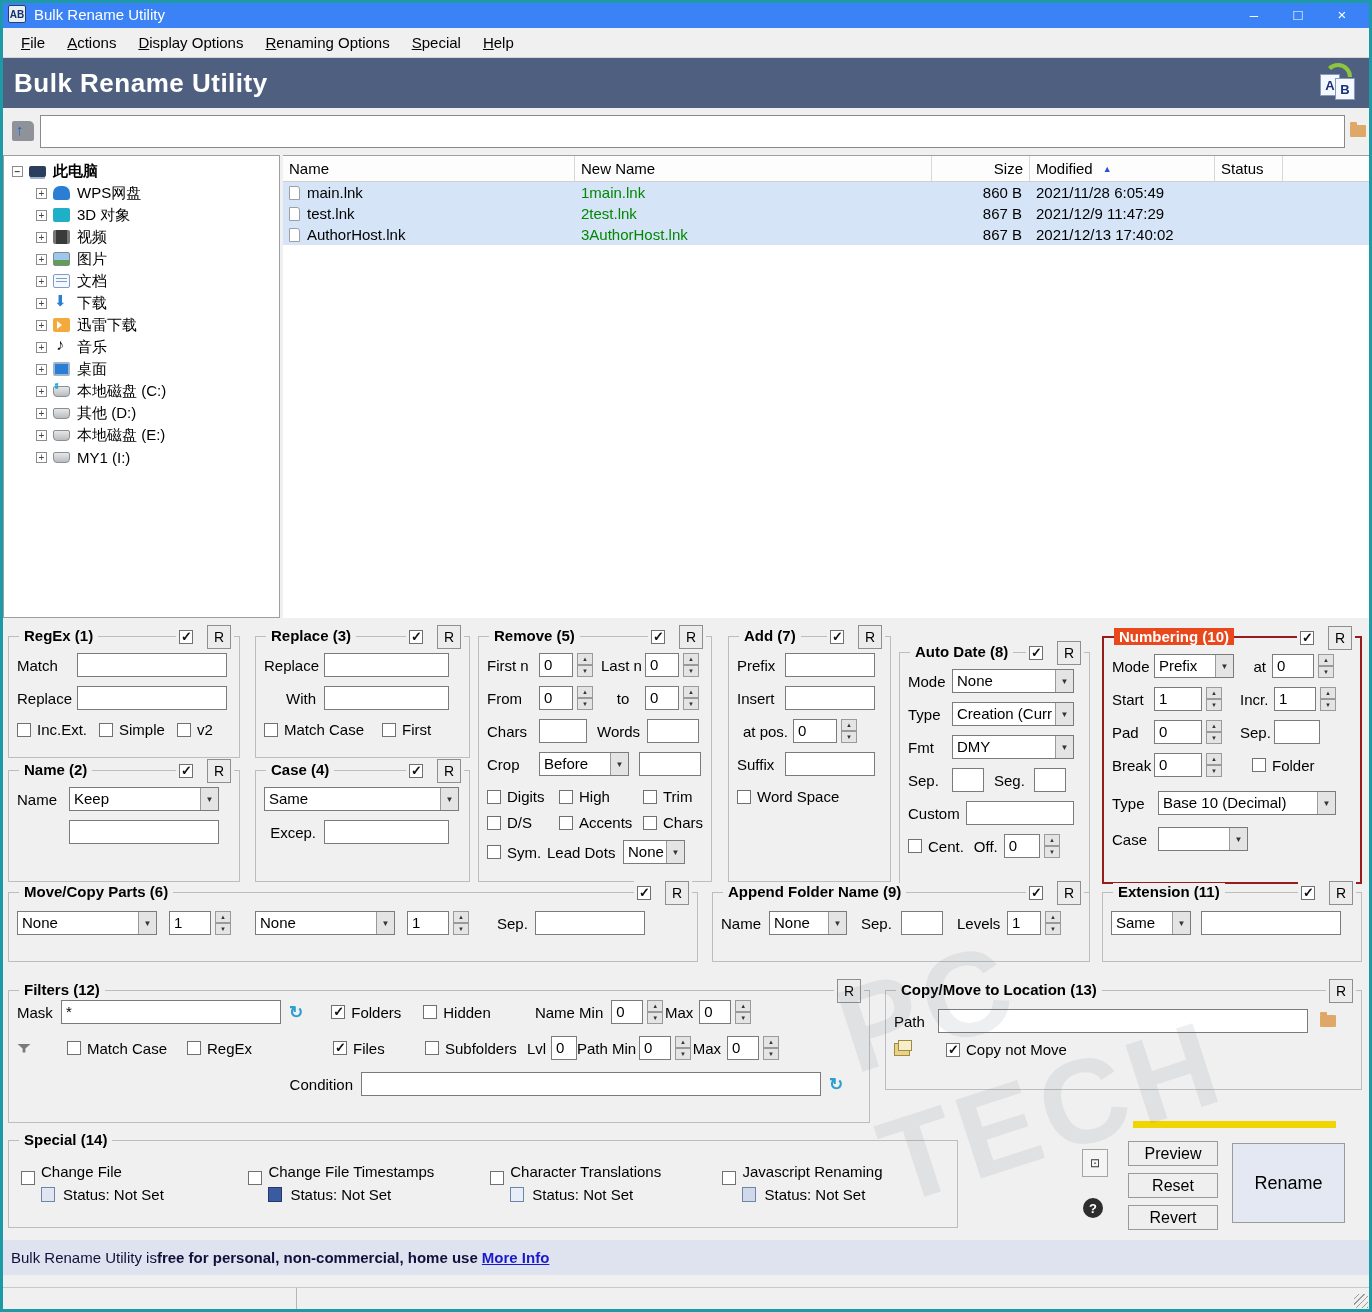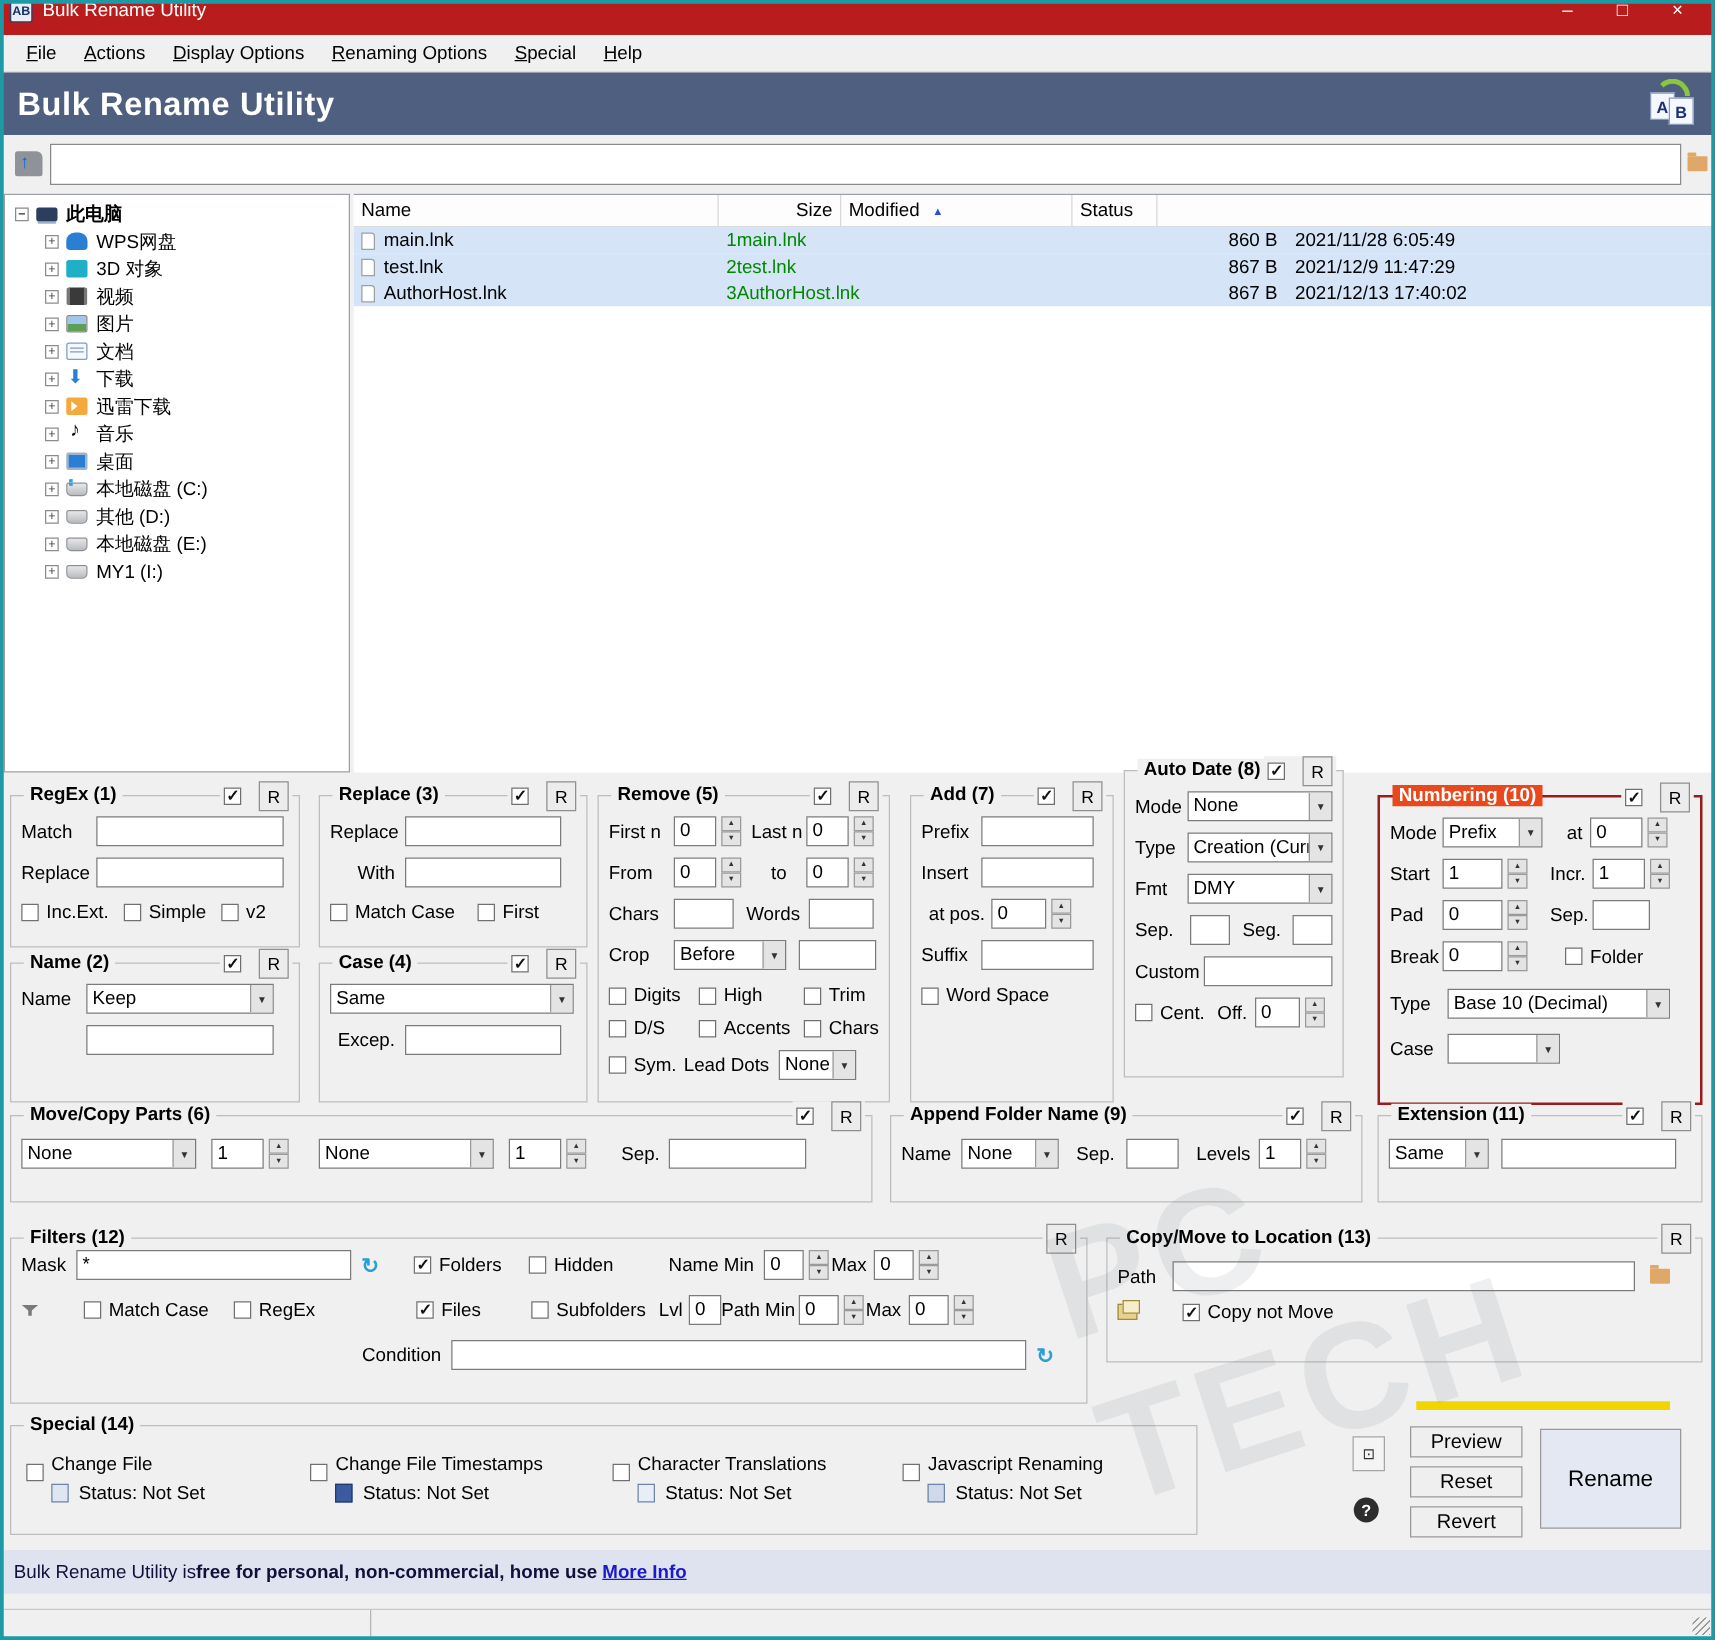--- a/index.html
+++ b/index.html
@@ -4,21 +4,21 @@
 <style>
   * { margin:0; padding:0; box-sizing:border-box; }
   html,body { width:1372px; height:1312px; }
   body { font-family:"Liberation Sans", sans-serif; font-size:14px; background:#f0f0f0; position:relative; overflow:hidden; color:#000; }
   .abs { position:absolute; }
 
   
   .win-border { position:absolute; inset:0; border:3px solid #1e9aa6; pointer-events:none; z-index:50; }
 
   
-  .titlebar { left:0; top:0; width:1372px; height:28px; background:#b91c1c; color:#fff; display:flex; padding:0 8px; }
+  .titlebar { left:0; top:0; width:1372px; height:28px; background:#3b82f6; color:#fff; display:flex; align-items:center; padding:0 8px; }
   .titlebar .app-icon { width:18px; height:18px; background:#e8eef6; border:1px solid #2b3f66; border-radius:2px; color:#15306b; font-size:10px; font-weight:bold; display:flex; align-items:center; justify-content:center; margin-right:8px; }
   .titlebar .t-title { font-size:15px; }
   .titlebar .t-spacer { flex:1; }
   .titlebar .t-btn { width:44px; text-align:center; font-size:15px; cursor:default; }
 
   
   .menubar { left:0; top:28px; width:1372px; height:30px; background:#f0f0f0; border-bottom:1px solid #d7d7d7; display:flex; align-items:center; padding-left:10px; }
   .menu-item { display:inline-block; padding:4px 11px; font-size:15px; }
   .menu-item::first-letter { text-decoration:underline; }
 
@@ -231,20 +231,21 @@
   <div class="trow" style="padding-left:32px">
       <span class="texp">+</span>
       <span class="ticon disk"></span>
       <span>MY1 (I:)</span>
     </div>
 </div>
 
 <div class="abs filelist">
   <div class="flhead">
     <span class="fl-h" style="width:292px">Name</span>
+    <span class="fl-h" style="width:357px">New Name</span>
     <span class="fl-h" style="width:98px; justify-content:flex-end">Size</span>
     <span class="fl-h" style="width:185px">
         <span>Modified</span>
         <span class="sort-arrow">▲</span>
       </span>
     <span class="fl-h" style="width:68px">Status</span>
     <span class="fl-h" style="flex:1; border-right:none"></span>
   </div>
   <div class="filerow" data-selected="true">
     <span class="rowin">
@@ -493,21 +494,21 @@
       <span class="txt w90"></span>
     </div>
   <div class="frow" style="margin-top:12px">
       <span class="chklbl">
         <span class="chk" data-checked="false"></span>
         <span>Word Space</span>
       </span>
     </div>
 </div>
 
-<div class="gb" style="left:899px; top:616px; width:176px; height:246px">
+<div class="gb" style="left:899px; top:652px; width:191px; height:246px">
   <span class="gb-title">Auto Date (8)</span>
   <span class="gb-head">
       <span class="chk" data-checked="true"></span>
       <span class="rbtn">R</span>
     </span>
   <div class="frow" style="margin-top:16px">
       <span class="lbl w44">Mode</span>
       <span class="combo" style="width:122px">
         <span class="cval">None</span>
         <span class="arr">▼</span>

